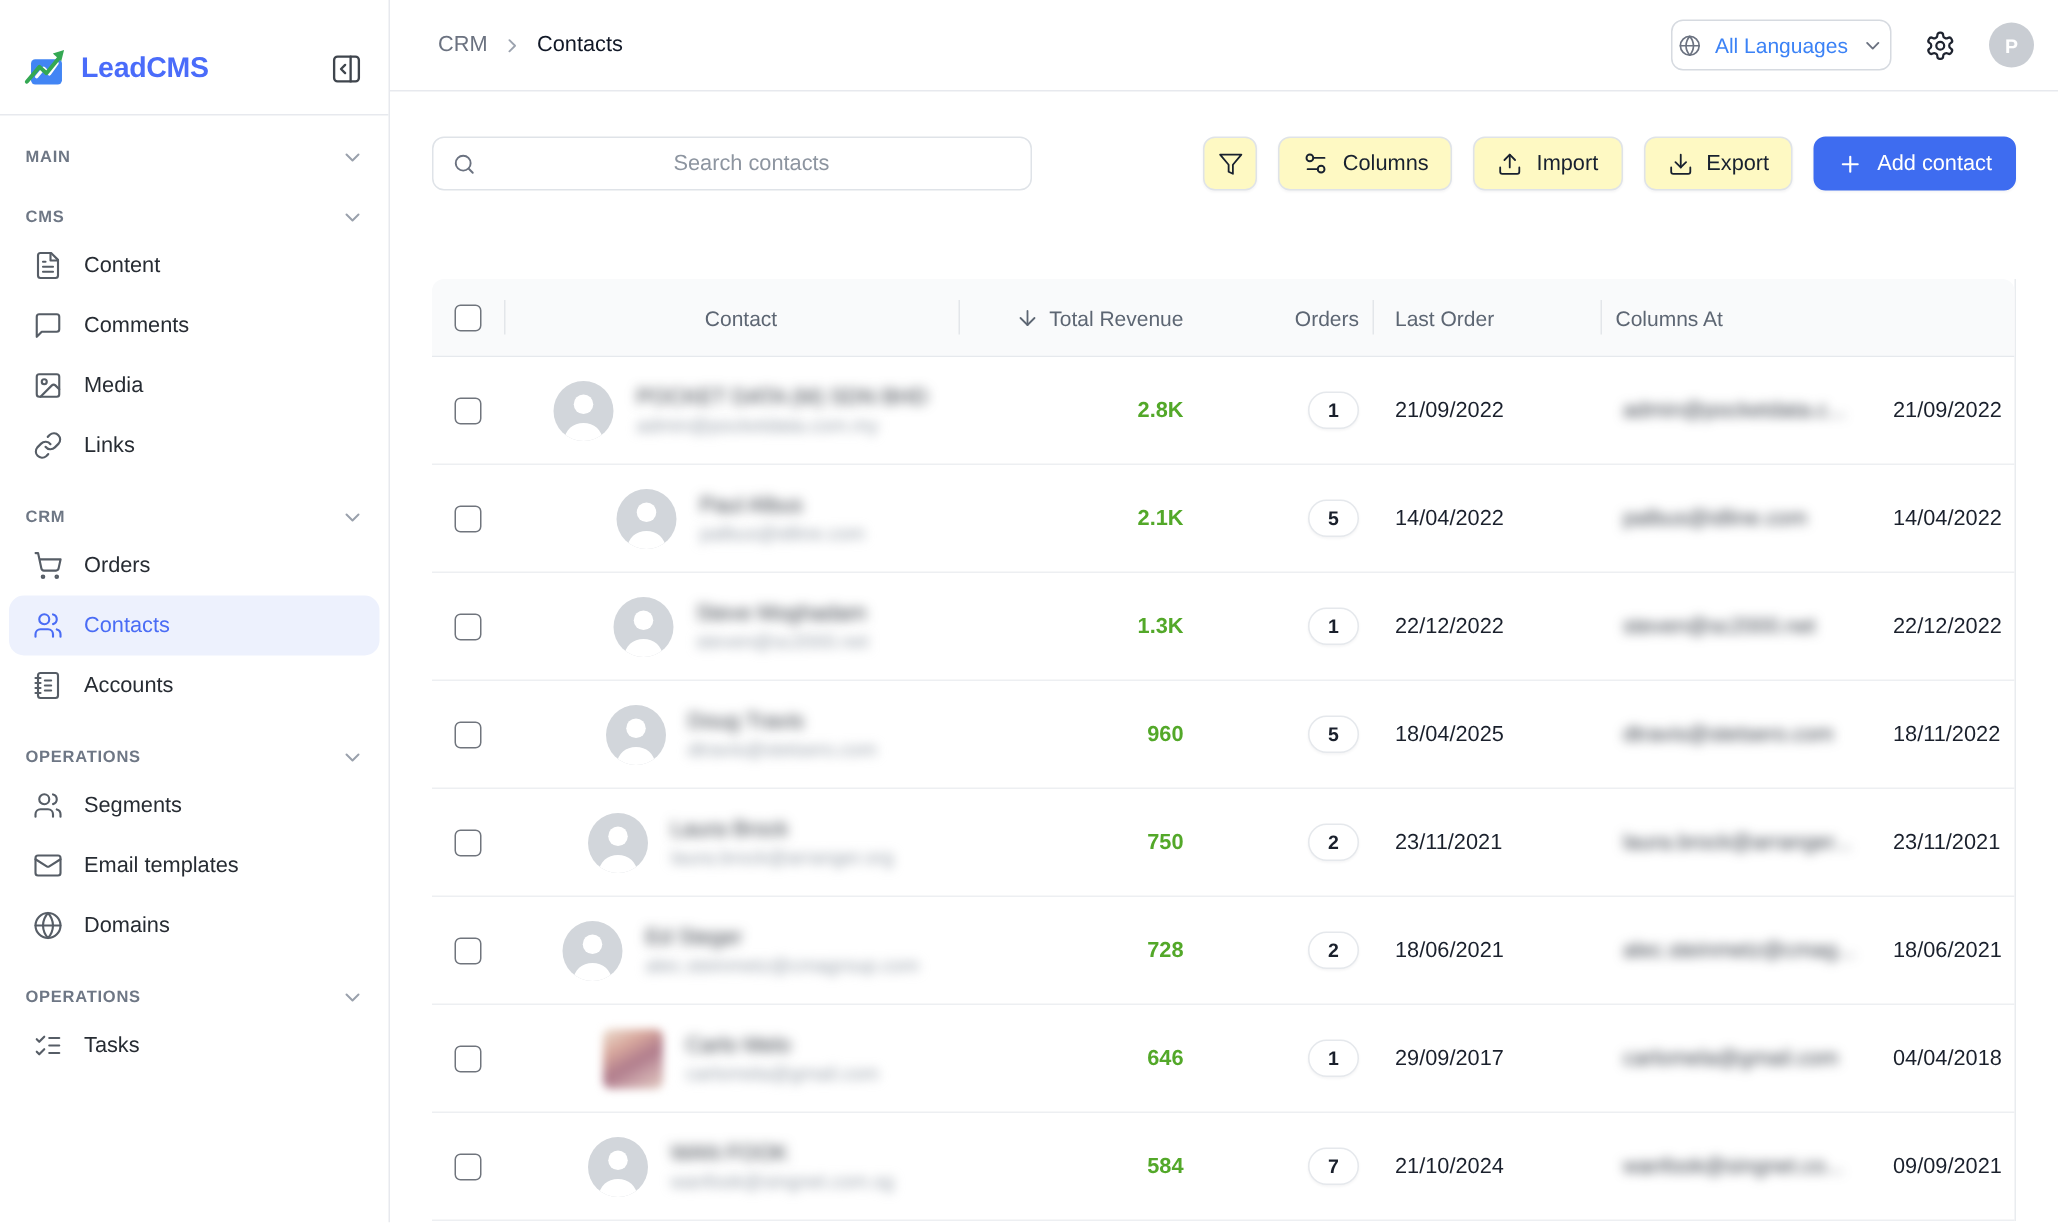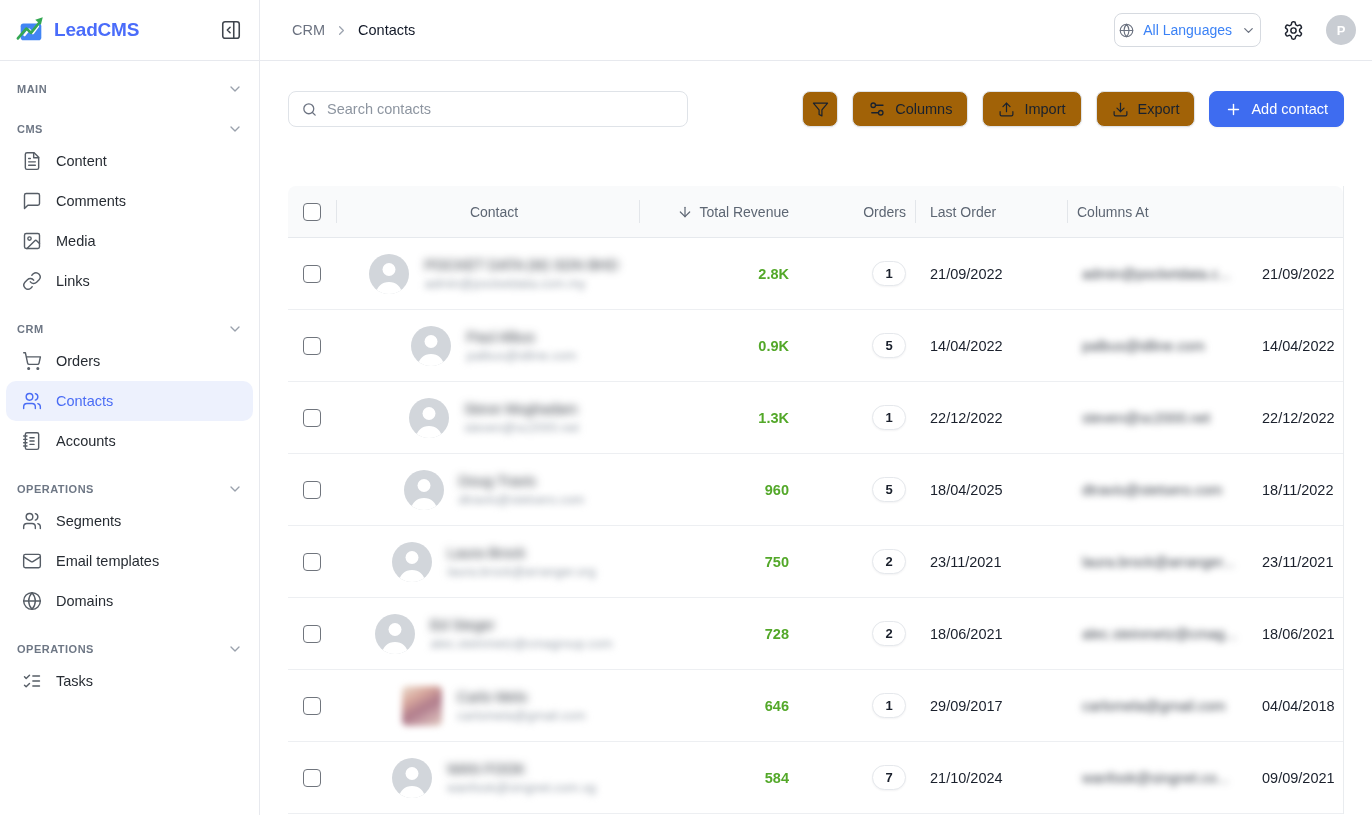--- a/index.html
+++ b/index.html
@@ -4,21 +4,21 @@
 <style>
   * { margin:0; padding:0; box-sizing:border-box; }
   html,body { width:1372px; height:815px; overflow:hidden; background:#fff;
     font-family:"Liberation Sans","DejaVu Sans",sans-serif; color:#1a202c; }
   .app { display:flex; width:100%; height:100%; }
 
   
   .sidebar { width:260px; min-width:260px; height:100%; border-right:1px solid #e7e9ee;
     display:flex; flex-direction:column; background:#fff; }
   .logo-row { height:61px; min-height:61px; border-bottom:1px solid #e7e9ee;
-    display:flex; align-items:center; justify-content:space-between; padding:0 12px 0 16px; }
+    display:flex; align-items:center; justify-content:space-between; padding:0 12px 0 16px;margin-top:16px; }
   .logo { display:flex; align-items:center; gap:8px; }
   .logo-text { font-size:19px; font-weight:700; color:var(--logo-blue,#4a6cfa); letter-spacing:-.2px; }
   .collapse-btn { width:32px; height:32px; border:none; background:none; cursor:pointer;
     display:flex; align-items:center; justify-content:center; border-radius:6px; }
   .nav { padding:0 6px; overflow:hidden; }
   .section { margin-top:16px; }
   .section-head { height:24px; display:flex; align-items:center; justify-content:space-between;
     padding:0 10px 0 11px; }
   .section-label { font-size:11px; font-weight:700; letter-spacing:.5px; color:#6e7785; }
   .nav-item { height:40px; display:flex; align-items:center; gap:14px; padding:0 10px 0 16px;
@@ -42,24 +42,24 @@
   .icon-btn { border:none; background:none; cursor:pointer; display:flex; align-items:center; }
   .avatar-sm { width:30px; height:30px; border-radius:50%; background:#c9cdd3; color:#fff;
     display:flex; align-items:center; justify-content:center; font-size:13px; font-weight:600; cursor:pointer; }
 
   
   .page-body { flex:1; padding:30px 28px 0; overflow:hidden; }
   .toolbar { display:flex; justify-content:space-between; align-items:center; }
   .search-box { width:400px; height:36px; border:1px solid #dfe3e8; border-radius:8px;
     display:flex; align-items:center; gap:9px; padding:0 12px; background:#fff; }
   .search-box input { flex:1; border:none; outline:none; font-size:14.5px; color:#111827;
-    font-family:inherit; background:transparent; }
+    font-family:inherit; background:transparent;text-align:center; }
   .search-box input::placeholder { color:#8d95a0; }
   .actions { display:flex; align-items:center; gap:14px; }
-  .btn { height:36px; border:1px solid #dfe3e8; background:#a16207; border-radius:8px;
+  .btn { height:36px; border:1px solid #dfe3e8; background:#fef9c3; border-radius:8px;
     display:flex; align-items:center; gap:9px; padding:0 15px; font-size:14.5px; font-weight:500;
     color:#18212f; font-family:inherit; cursor:pointer; box-shadow:0 1px 2px rgba(16,24,40,.05); }
   .btn.icon-only { width:36px; padding:0; justify-content:center; }
   .btn.primary { background:var(--accent,#3e6cf0); border-color:var(--accent,#3e6cf0); color:#fff; }
 
   
   .table { margin-top:59px; border-right:1px solid #e9ecef; }
   .t-head, .t-row { display:grid;
     grid-template-columns:48px 1fr 166px 110px 152px 185px 91px; }
   .t-head { height:52px; background:#f9fafb; border-radius:8px 8px 0 0;
@@ -401,21 +401,21 @@
           <div class="td col-contact cell-contact">
             <span class="avatar40"><svg width="40" height="40" viewBox="0 0 40 40">
                   <circle cx="20" cy="15.5" r="6.5" fill="#fff" stroke="none"></circle>
                   <path d="M7 41c0-8 5.8-13 13-13s13 5 13 13" fill="#fff" stroke="none"></path>
                 </svg></span>
             <span class="c-text">
               <span class="c-name">Paul Albus</span>
               <span class="c-sub">palbus@idline.com</span>
             </span>
           </div>
-          <div class="td col-revenue cell-revenue">0.9K</div>
+          <div class="td col-revenue cell-revenue">2.1K</div>
           <div class="td col-orders">
               <span class="order-pill">5</span>
             </div>
           <div class="td col-last date-txt">14/04/2022</div>
           <div class="td col-email">
               <span class="email-blur">palbus@idline.com</span>
             </div>
           <div class="td col-created date-txt">14/04/2022</div>
         </div>
 

